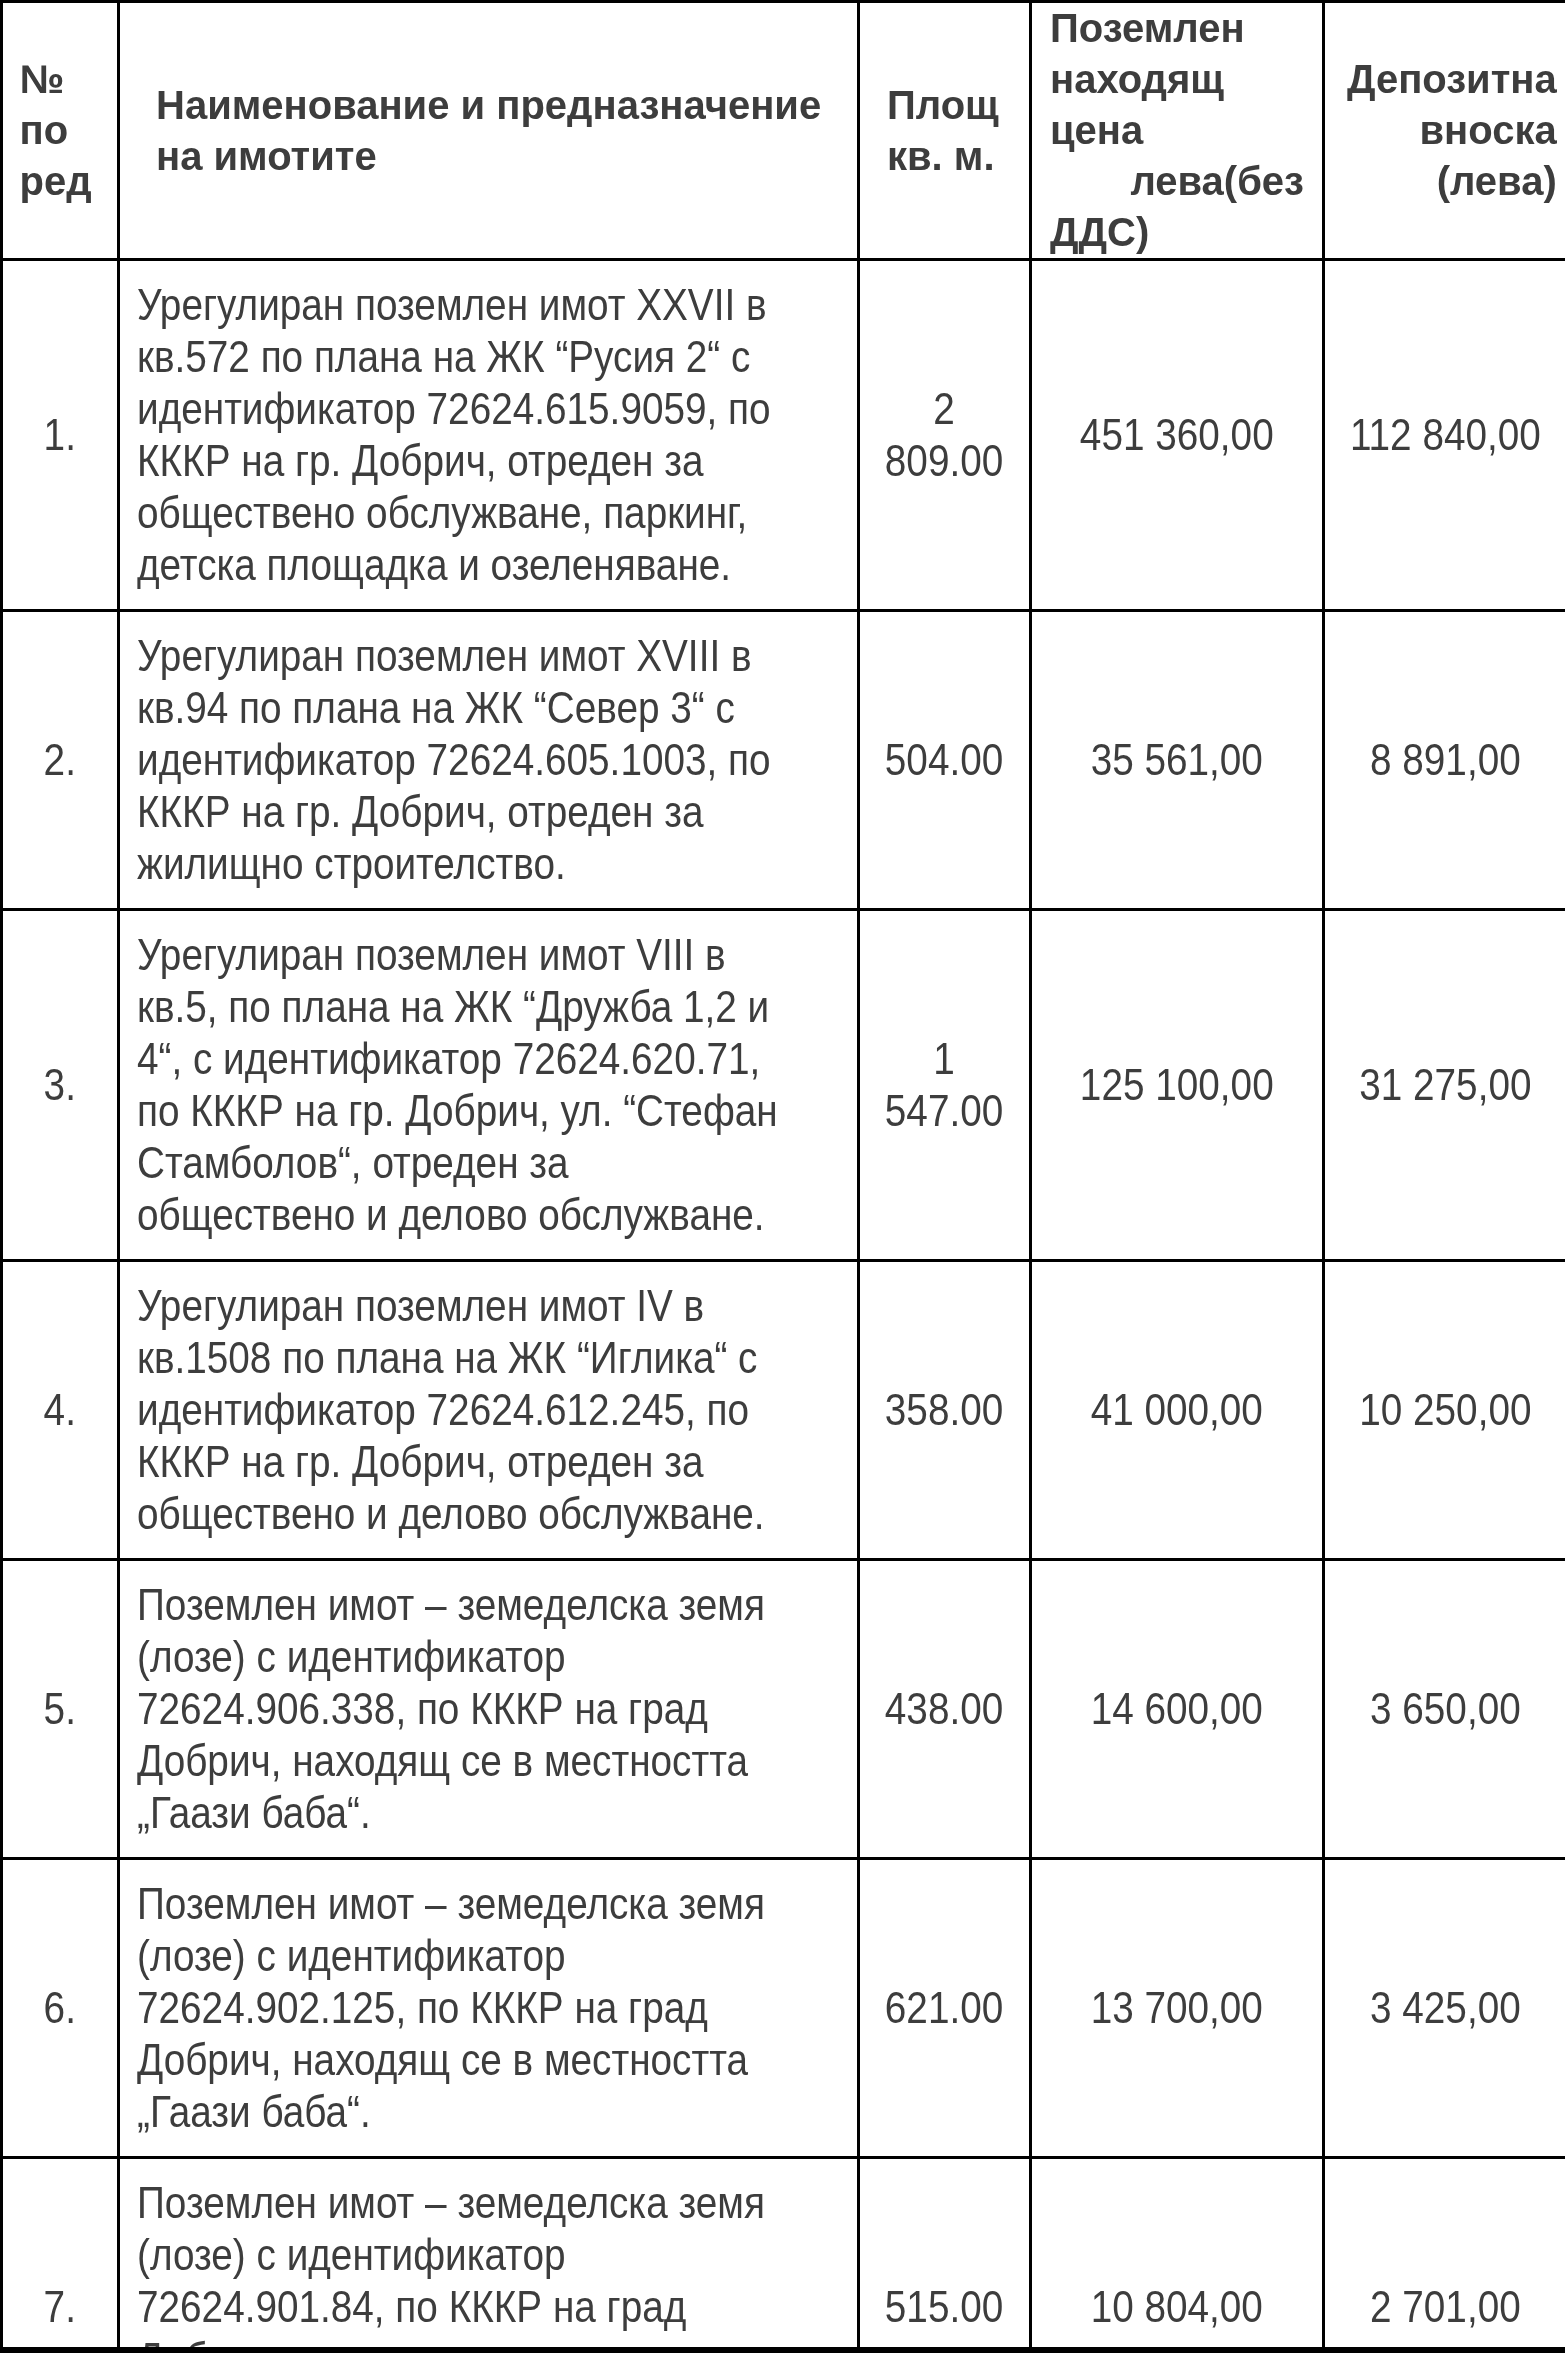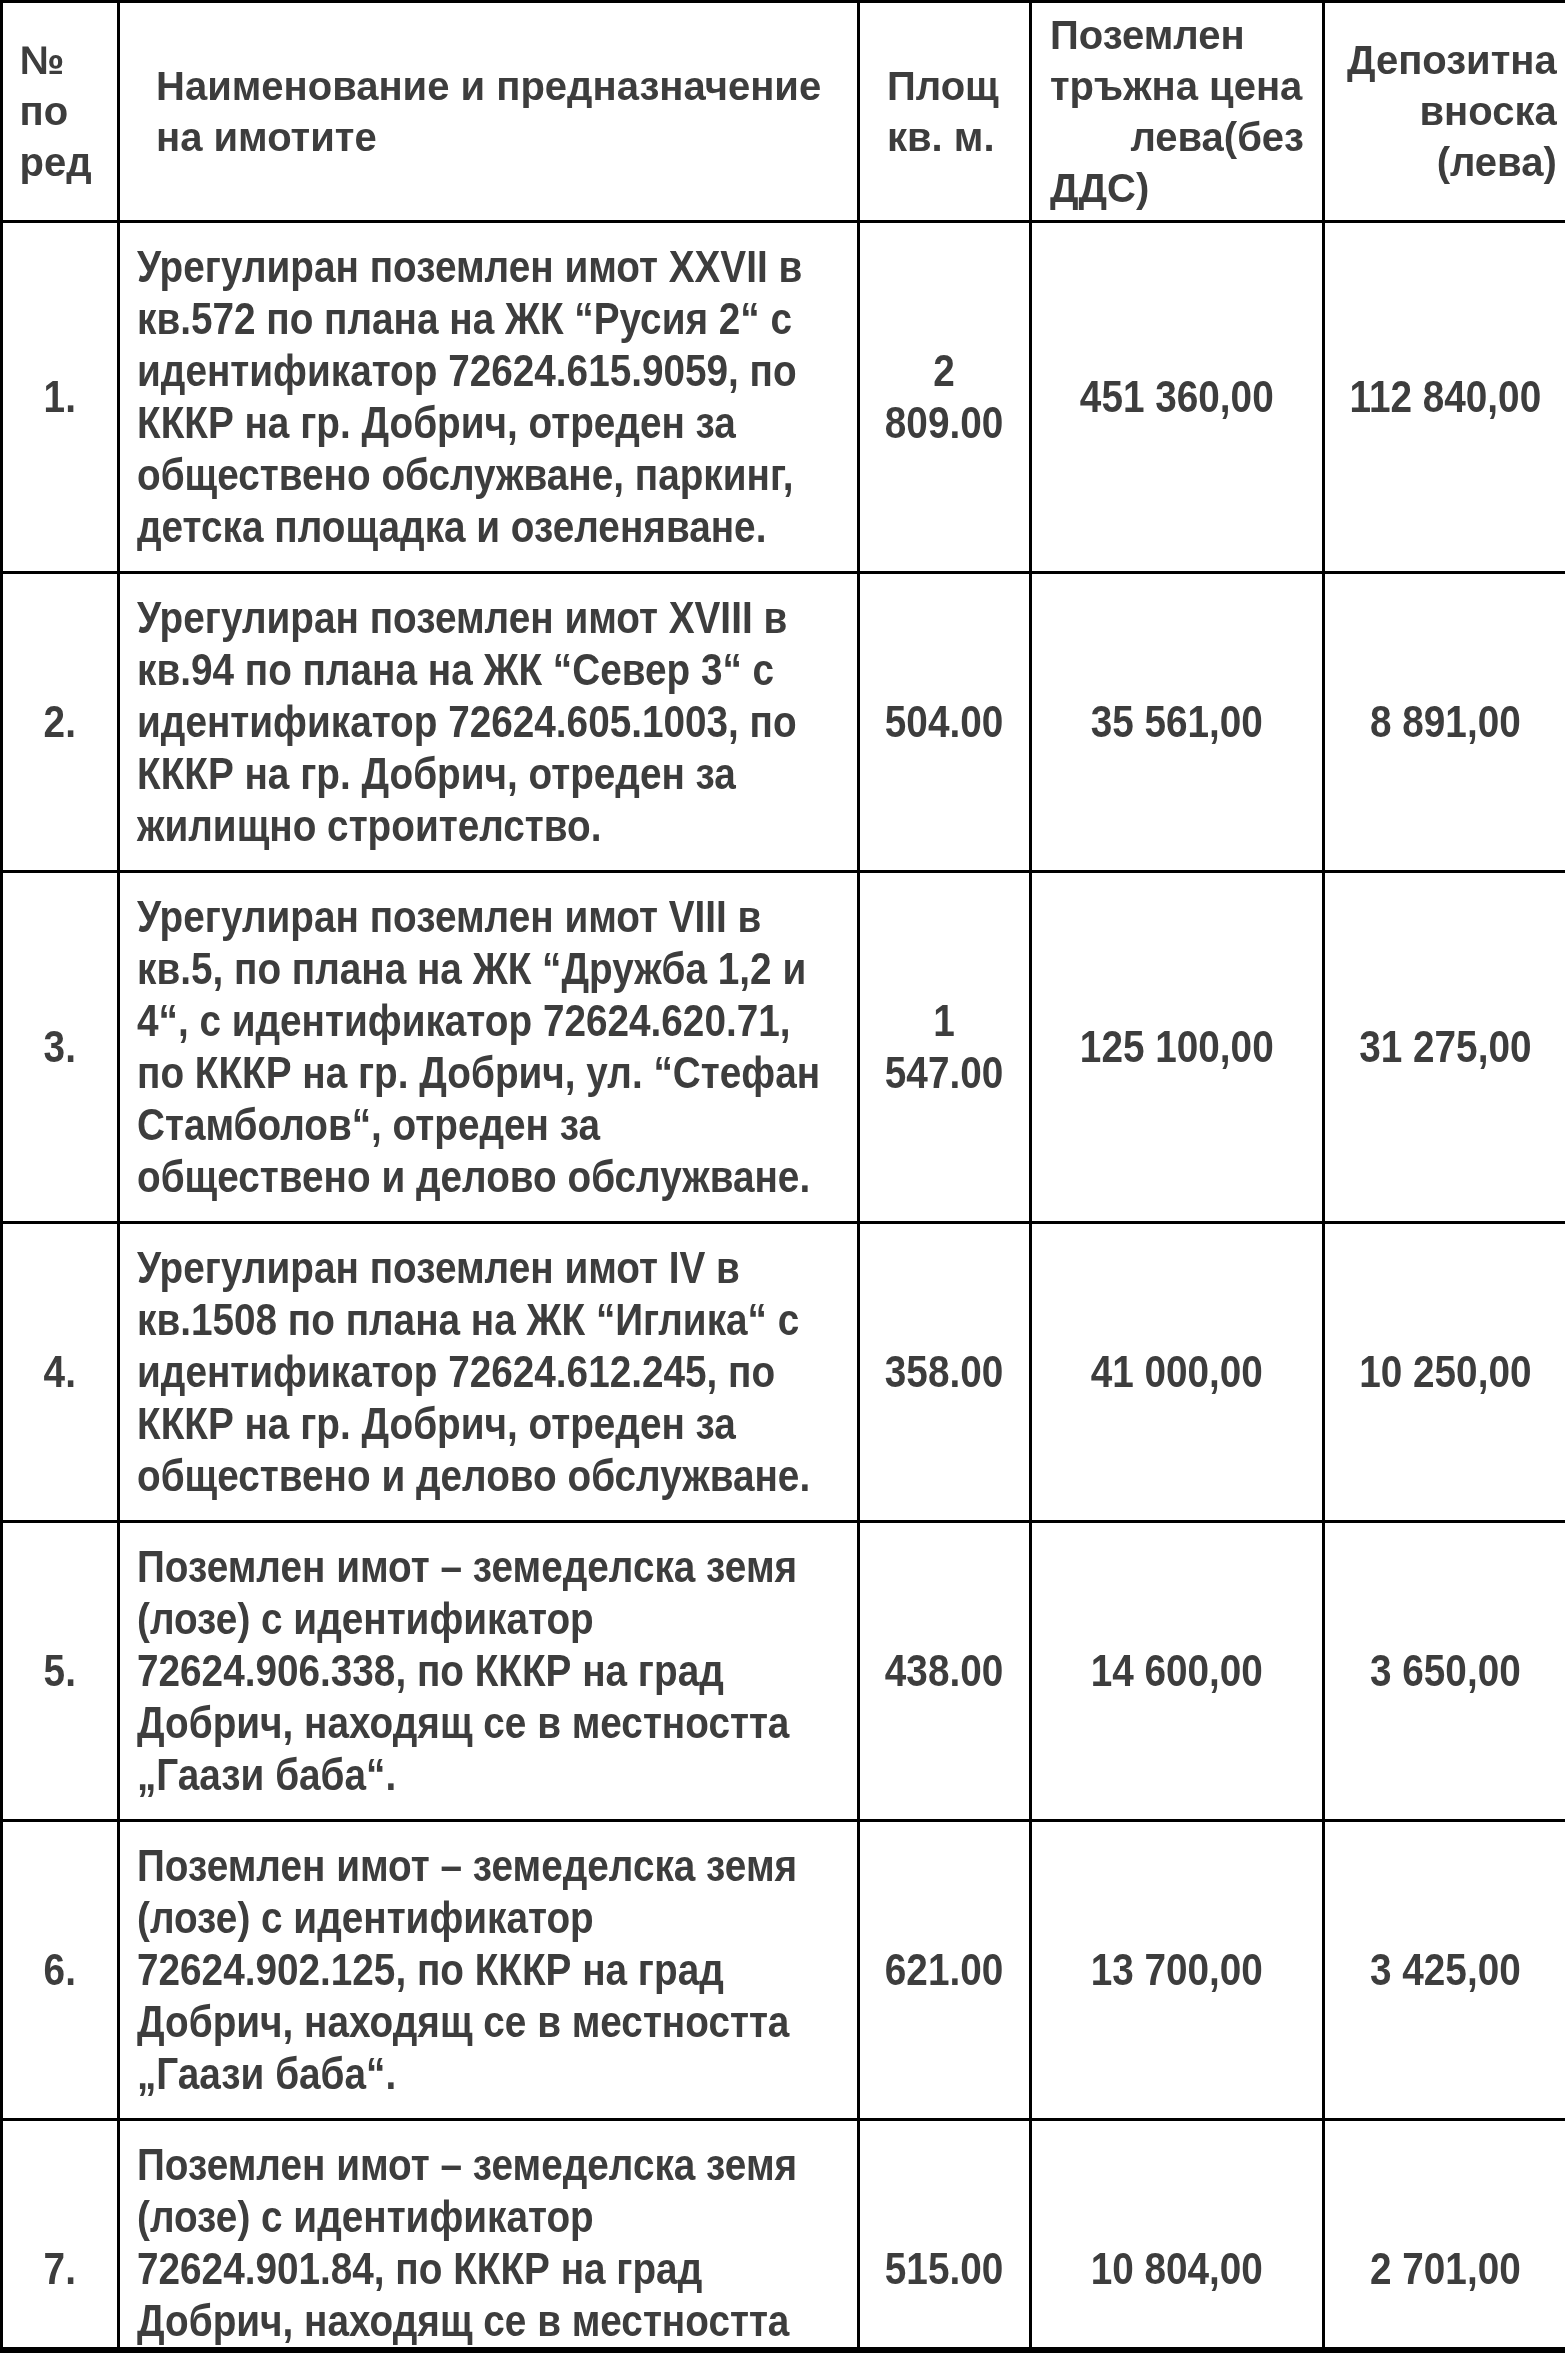--- a/index.html
+++ b/index.html
@@ -20,21 +20,20 @@
   }
   table.props{
     border-collapse:collapse;table-layout:fixed;
     width:1565px;
   }
   td,th{
     border:3.3px solid var(--border-color);
     vertical-align:middle;
     padding:0;
     overflow:visible;
-    font-weight:bold;
   }
   
   tr.hrow{height:220px;}
   th{
     font-weight:bold;font-size:40px;line-height:51px;
     text-align:left;color:var(--text-color);
   }
   .hpre{white-space:pre-line;}
   th.h-num{padding-left:16.6px;}
   th.h-name{padding-left:36px;}
@@ -96,21 +95,21 @@
         <th class="h-name">
           <div class="hpre">Наименование и предназначение
 на имотите</div>
         </th>
         <th class="h-area">
           <div class="hpre">Площ
 кв. м.</div>
         </th>
         <th class="h-price">
           <div>Поземлен</div>
-          <div>тръжна цена</div>
+          <div>находящ цена</div>
           <div class="justline">
             <span>лева</span>
             <span>(без</span>
           </div>
           <div>ДДС)</div>
         </th>
         <th class="h-dep">
           <div class="hpre">Депозитна
 вноска
 (лева)</div>

